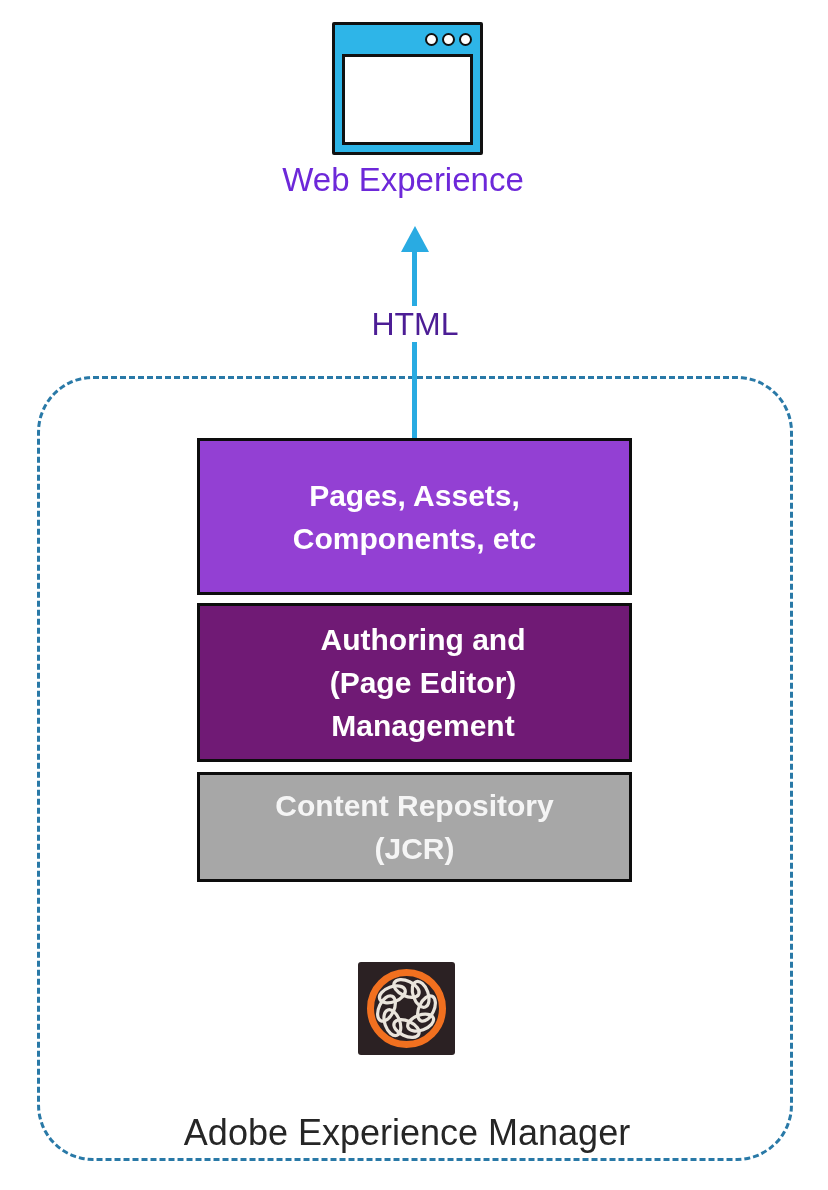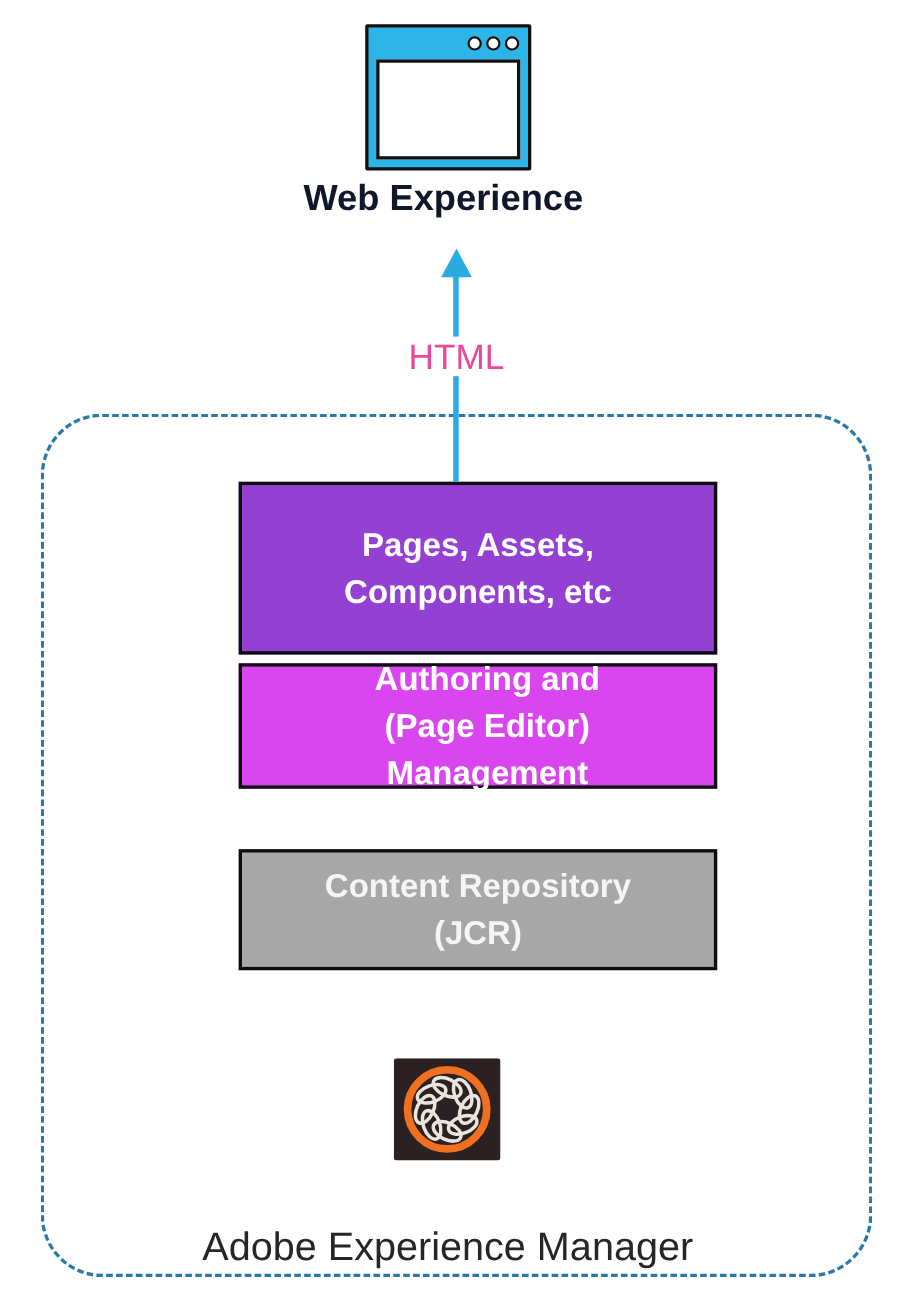--- a/index.html
+++ b/index.html
@@ -46,30 +46,30 @@
     border: 3px solid #111111;
     box-sizing: border-box;
   }
 
   
   .web-experience-label {
     position: absolute;
     left: 403px; top: 161px;
     transform: translateX(-50%);
     font-size: 33px;
-    font-weight: bold;
-    color: #0f172a;
+    font-weight: normal;
+    color: #6d28d9;
     white-space: nowrap;
   }
   .html-label {
     position: absolute;
     left: 415px; top: 306px;
     transform: translateX(-50%);
     font-size: 32px;
-    color: #ec4899;
+    color: #4c1d95;
     background: #ffffff;
     padding: 0 4px;
     line-height: 36px;
     z-index: 4;
     white-space: nowrap;
   }
   .aem-title {
     position: absolute;
     left: 407px; top: 1112px;
     transform: translateX(-50%);
@@ -118,24 +118,23 @@
     display: flex;
     flex-direction: column;
     align-items: center;
     justify-content: center;
     text-align: center;
     color: #ffffff;
     font-weight: bold;
     font-size: 30px;
     line-height: 43px;
     z-index: 2;
-    margin-left: 20px;
   }
   .layer-pages      { top: 438px; height: 157px; background: #9340D3; }
-  .layer-authoring  { top: 603px; height: 114px; background: #d946ef; padding-left: 17px; }
+  .layer-authoring  { top: 603px; height: 159px; background: #701a75; padding-left: 17px; }
   .layer-repository { top: 772px; height: 110px; background: #A7A7A7; color: #F5F5F5; }
 
   
   .aem-logo {
     position: absolute;
     left: 358px; top: 962px;
     width: 97px; height: 93px;
     z-index: 2;
   }
   .aem-logo svg { display: block; }

